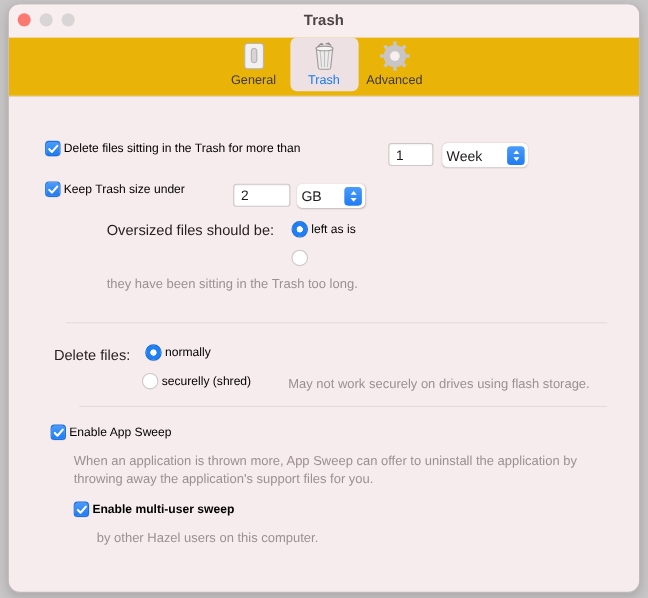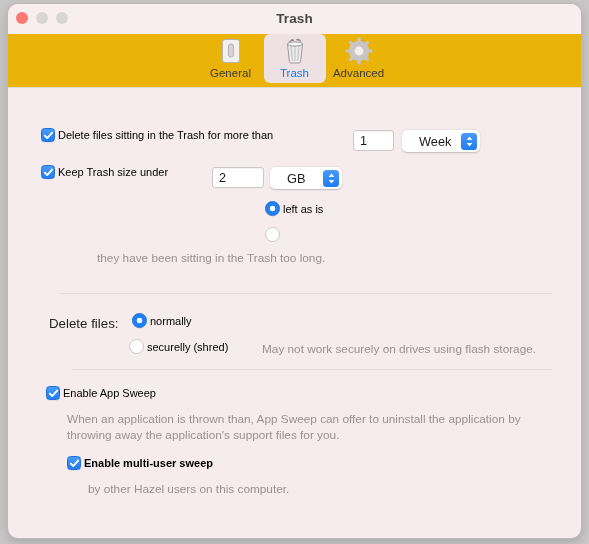--- a/index.html
+++ b/index.html
@@ -150,21 +150,21 @@
   }
 
   
   .popup {
     background: #ffffff;
     border-radius: 5px;
     height: 22px;
     display: flex;
     align-items: center;
     justify-content: space-between;
-    padding: 0 3px 0 17px;
+    padding: 0 3px 0 4px;
     box-shadow: 0 0.5px 1.5px rgba(0,0,0,0.22);
     font-size: 12.8px;
     color: #1d1a1b;
   }
   .popup .pv { padding-right: 7px; }
   .chev {
     width: 16px; height: 17px;
     border-radius: 3.5px;
     background: linear-gradient(#4a9bfb, #1f7cf2);
     display: flex;
@@ -284,30 +284,33 @@
       <div class="cbox">
         <svg width="11" height="11" viewBox="0 0 11 11">
           <path d="M1.8 5.6 L4.2 8.1 L9.1 2.6" stroke="#ffffff" stroke-width="1.9" fill="none" stroke-linecap="round" stroke-linejoin="round"></path>
         </svg>
       </div>
       <div class="lbl">Keep Trash size under</div>
     </div>
 
     <div class="field abs" style="left:204px; top:79px; width:52px;">2</div>
 
-    <div class="popup abs" style="left:262px; top:79px; width:72px;">
+    <div class="popup abs" style="left:262px; top:79px; width:62px;">
       <span class="pv">GB</span>
       <span class="chev">
         <svg width="9" height="13" viewBox="0 0 9 13">
           <path d="M4.5 1.6 L7.3 5.0 L1.7 5.0 Z" fill="#ffffff"></path>
           <path d="M4.5 11.4 L7.3 8.0 L1.7 8.0 Z" fill="#ffffff"></path>
         </svg>
       </span>
     </div>
 
+    <div class="abs" style="left:89px; top:113px;">
+      <span class="lbl-plain">Oversized files should be:</span>
+    </div>
 
     <div class="row abs" style="left:257px; top:113px;">
       <div class="radio"></div>
       <div class="lbl">left as is</div>
     </div>
 
     <div class="row abs" style="left:257px; top:139px;">
       <div class="radio off"></div>
     </div>
 
@@ -338,21 +341,21 @@
     <div class="row abs" style="left:38px; top:298px;">
       <div class="cbox">
         <svg width="11" height="11" viewBox="0 0 11 11">
           <path d="M1.8 5.6 L4.2 8.1 L9.1 2.6" stroke="#ffffff" stroke-width="1.9" fill="none" stroke-linecap="round" stroke-linejoin="round"></path>
         </svg>
       </div>
       <div class="lbl">Enable App Sweep</div>
     </div>
 
     <div class="help abs" style="left:59px; top:324px; width:500px;">
-      <div>When an application is thrown than, App Sweep can offer to uninstall the application by</div>
+      <div>When an application is thrown more, App Sweep can offer to uninstall the application by</div>
       <div>throwing away the application's support files for you.</div>
     </div>
 
     <div class="row abs" style="left:59px; top:368px;font-weight:bold;">
       <div class="cbox">
         <svg width="11" height="11" viewBox="0 0 11 11">
           <path d="M1.8 5.6 L4.2 8.1 L9.1 2.6" stroke="#ffffff" stroke-width="1.9" fill="none" stroke-linecap="round" stroke-linejoin="round"></path>
         </svg>
       </div>
       <div class="lbl">Enable multi-user sweep</div>

